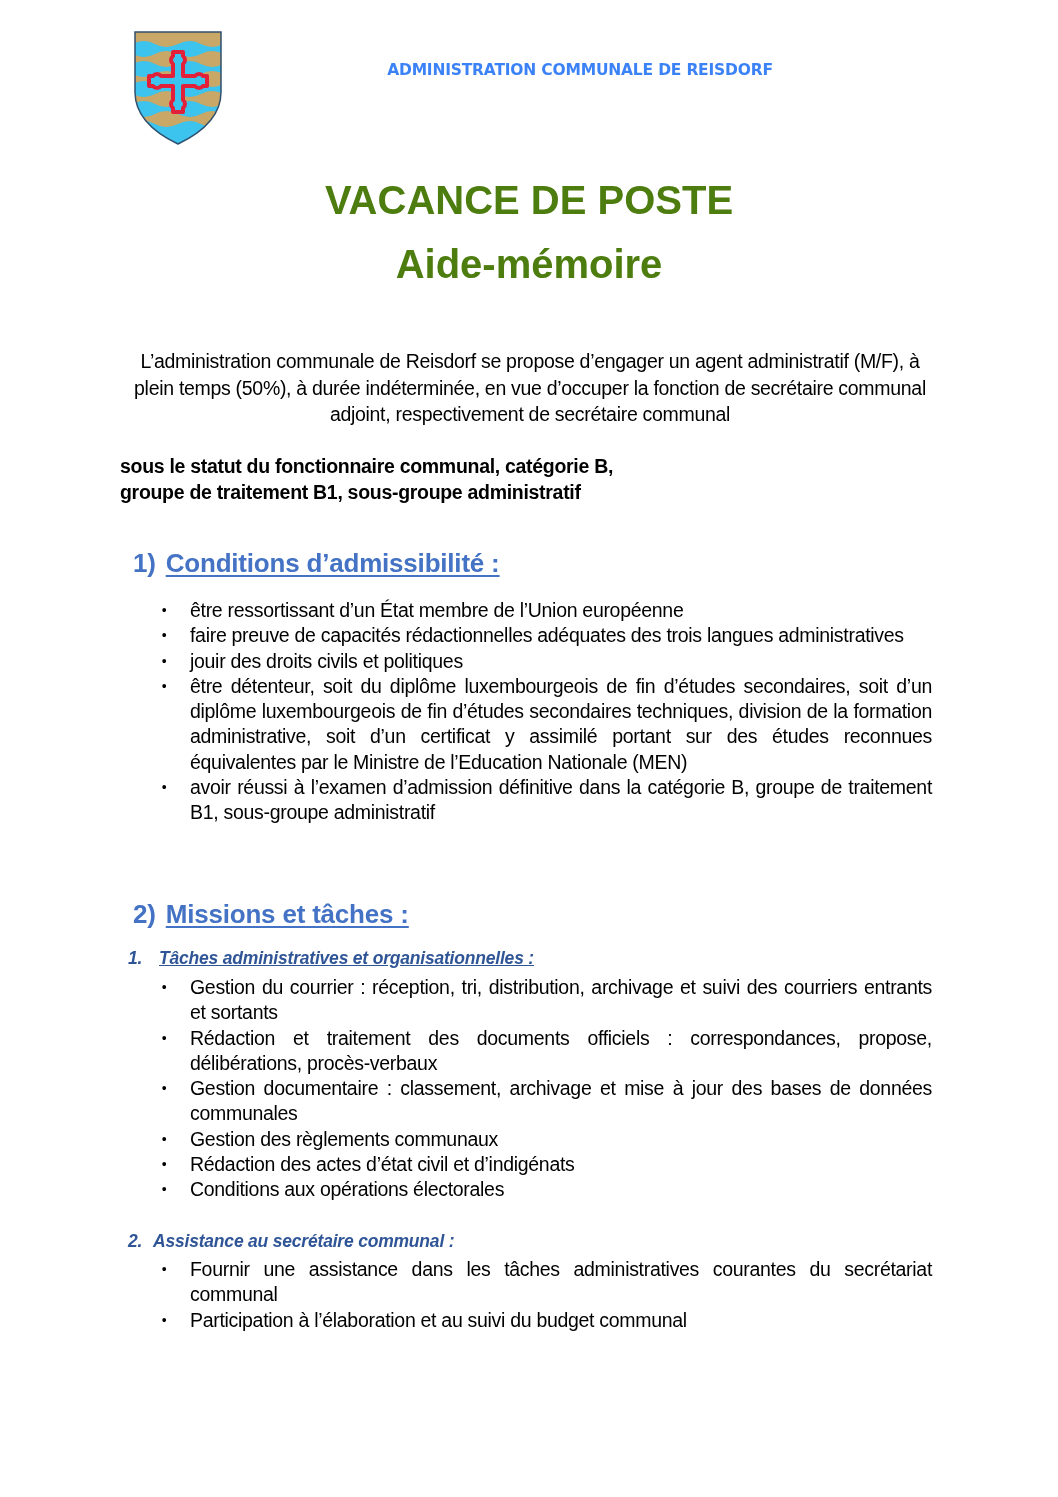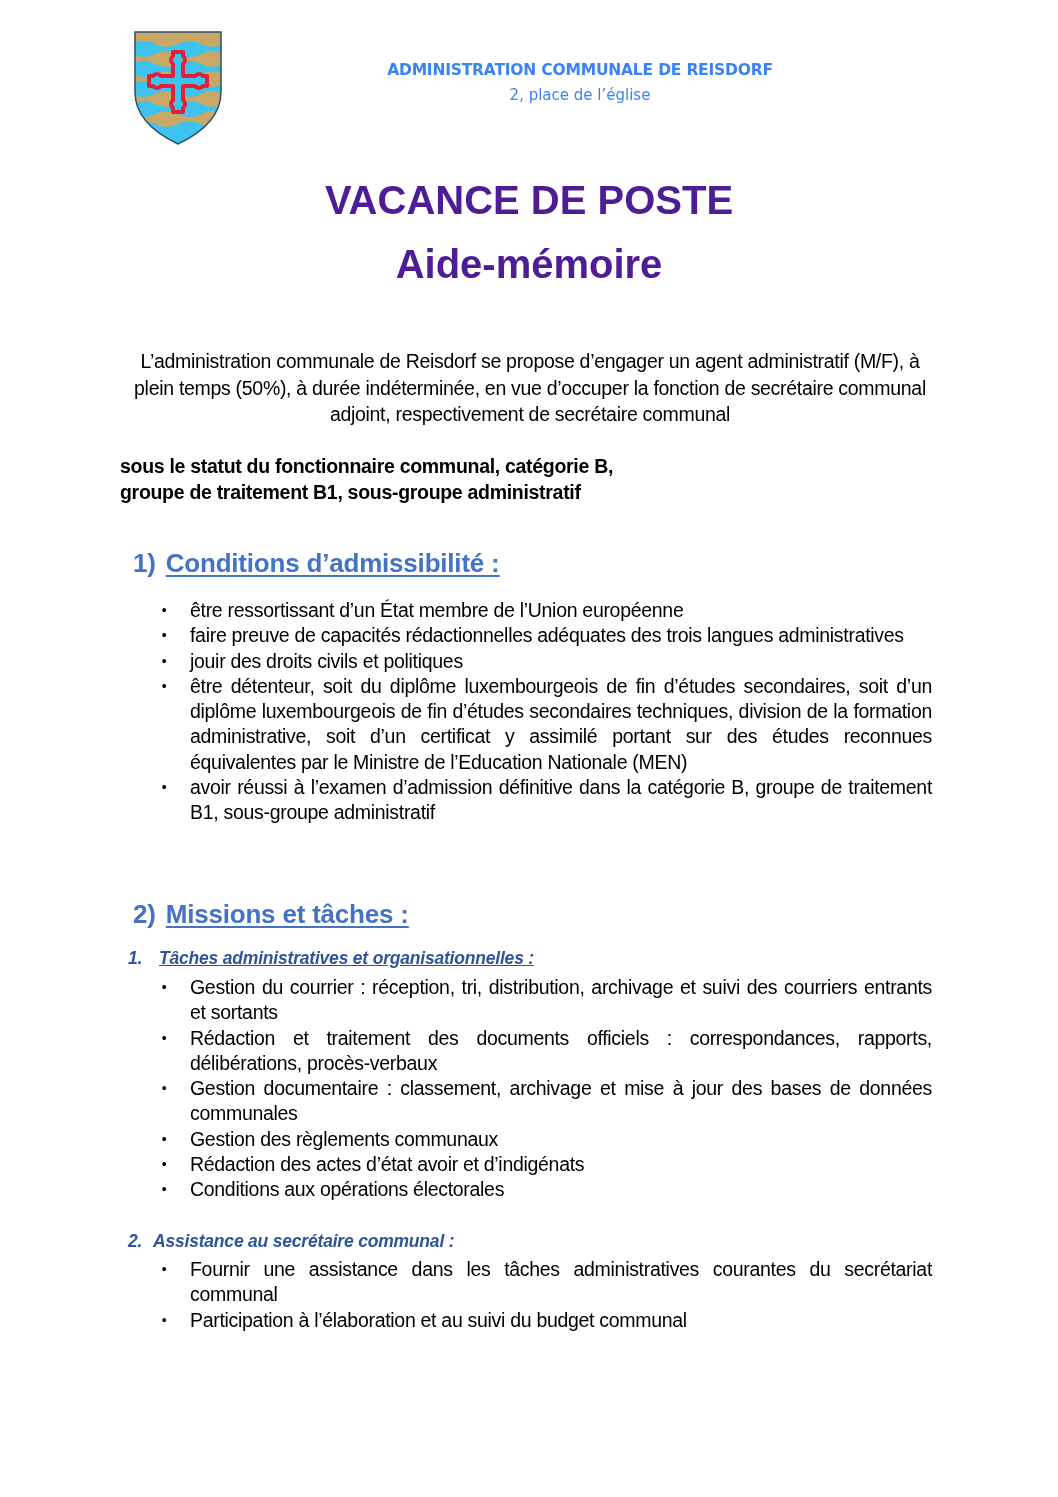--- a/index.html
+++ b/index.html
@@ -3,21 +3,21 @@
   <meta charset="utf-8">
   <style>
     html, body { margin: 0; padding: 0; background: #ffffff; }
     body { width: 1058px; height: 1497px; position: relative; overflow: hidden; font-family: "Liberation Sans", sans-serif; color: #000; }
 
     .crest { position: absolute; left: 133px; top: 30px; width: 90px; height: 116px; }
 
     .letterhead { position: absolute; left: 300px; top: 58px; width: 560px; text-align: center; font-family: "DejaVu Sans", sans-serif; font-size: 15px; line-height: 25px; color: #3b82f6; }
     .letterhead .org { font-weight: bold; font-size: 15.5px; letter-spacing: -0.2px; }
 
-    .title { position: absolute; left: 0; width: 1058px; text-align: center; color: #4c1d95; font-weight: bold; }
+    .title { position: absolute; left: 0; width: 1058px; text-align: center; color: #4d7c0f; font-weight: bold; }
     .title.main { top: 178px; font-size: 40px; }
     .title.sub { top: 242px; font-size: 40px; }
 
     .intro { position: absolute; left: 120px; width: 820px; top: 348px; text-align: center; font-size: 19.5px; line-height: 26.5px; letter-spacing: -0.3px; }
     .statut { position: absolute; left: 120px; width: 820px; top: 453px; text-align: left; font-size: 19.5px; line-height: 26px; font-weight: bold; letter-spacing: -0.3px; }
 
     .section-heading { position: absolute; left: 133px; color: #4472C4; font-weight: bold; font-size: 26px; letter-spacing: -0.2px; }
     .section-heading .num { margin-right: 10px; }
     .section-heading .label { text-decoration: underline; text-underline-offset: 3px; }
 
@@ -46,21 +46,20 @@
     <path d="M0 94 Q 11 88 22 94 T 45 94 T 68 94 T 90 94 V 116 H 0 Z" fill="#3CC3EE"></path>
   </g>
   <path d="M2 2 H88 V62 C88 88 66 104 45 114 C24 104 2 88 2 62 Z" fill="none" stroke="#2F4F6F" stroke-width="1.5"></path>
   <g fill="#3CC3EE" stroke="#E2203A" stroke-width="4" stroke-linejoin="round">
     <path d="M40 22 h10 v4 a5 5 0 0 1 0 8 v12 h12 a5 5 0 0 1 8 0 h4 v10 h-4 a5 5 0 0 1 -8 0 h-12 v14 a5 5 0 0 1 0 8 v4 h-10 v-4 a5 5 0 0 1 0 -8 v-14 h-12 a5 5 0 0 1 -8 0 h-4 v-10 h4 a5 5 0 0 1 8 0 h12 v-12 a5 5 0 0 1 0 -8 z"></path>
   </g>
 </svg>
 
 <div class="letterhead">
   <div class="org">ADMINISTRATION COMMUNALE DE REISDORF</div>
-  <div>2, place de l’église</div>
 </div>
 
 <div class="title main">VACANCE DE POSTE</div>
 <div class="title sub">Aide-mémoire</div>
 
 <div class="intro">L’administration communale de Reisdorf se propose d’engager un agent administratif (M/F), à plein temps (50%), à durée indéterminée, en vue d’occuper la fonction de secrétaire communal adjoint, respectivement de secrétaire communal</div>
 <div class="statut">
   <div>sous le statut du fonctionnaire communal, catégorie B,</div>
   <div>groupe de traitement B1, sous-groupe administratif</div>
 </div>
@@ -78,24 +77,24 @@
 
 <div class="section-heading" style="top:899px;">
   <span class="num">2)</span><span class="label">Missions et tâches :</span>
 </div>
 
 <div class="subheading" style="top:948px;text-decoration:underline;">
   <span class="num">1.</span><span>Tâches administratives et organisationnelles :</span>
 </div>
 <ul class="bullets" style="top:975px;">
   <li><span class="bullet">•</span><span>Gestion du courrier : réception, tri, distribution, archivage et suivi des courriers entrants et sortants</span></li>
-  <li><span class="bullet">•</span><span>Rédaction et traitement des documents officiels : correspondances, rapports, délibérations, procès-verbaux</span></li>
+  <li><span class="bullet">•</span><span>Rédaction et traitement des documents officiels : correspondances, propose, délibérations, procès-verbaux</span></li>
   <li><span class="bullet">•</span><span>Gestion documentaire : classement, archivage et mise à jour des bases de données communales</span></li>
   <li><span class="bullet">•</span><span>Gestion des règlements communaux</span></li>
-  <li><span class="bullet">•</span><span>Rédaction des actes d’état avoir et d’indigénats</span></li>
+  <li><span class="bullet">•</span><span>Rédaction des actes d’état civil et d’indigénats</span></li>
   <li><span class="bullet">•</span><span>Conditions aux opérations électorales</span></li>
 </ul>
 
 <div class="subheading" style="top:1231px;">
   <span class="num" style="width:25px;">2.</span><span>Assistance au secrétaire communal :</span>
 </div>
 <ul class="bullets" style="top:1257px;">
   <li><span class="bullet">•</span><span>Fournir une assistance dans les tâches administratives courantes du secrétariat communal</span></li>
   <li><span class="bullet">•</span><span>Participation à l’élaboration et au suivi du budget communal</span></li>
 </ul>

